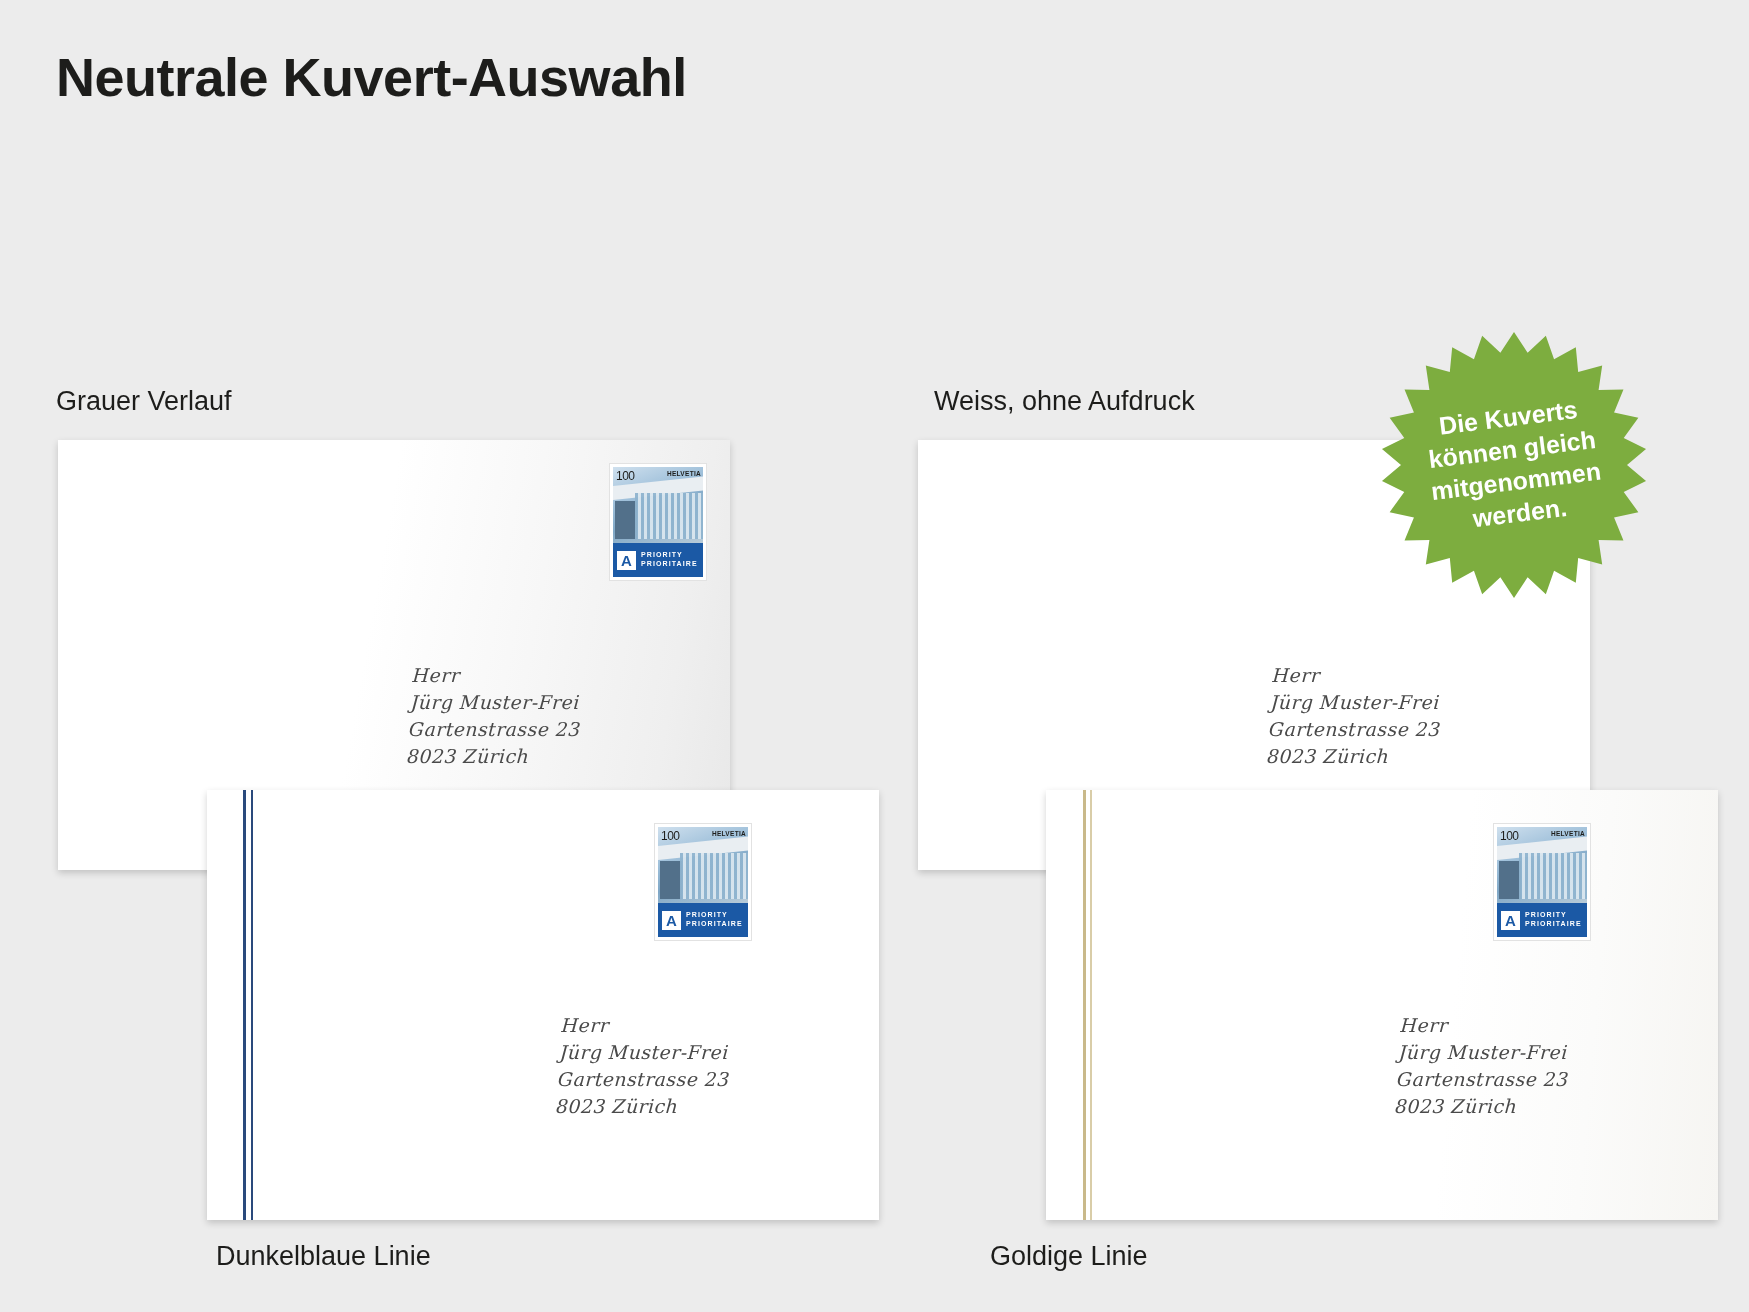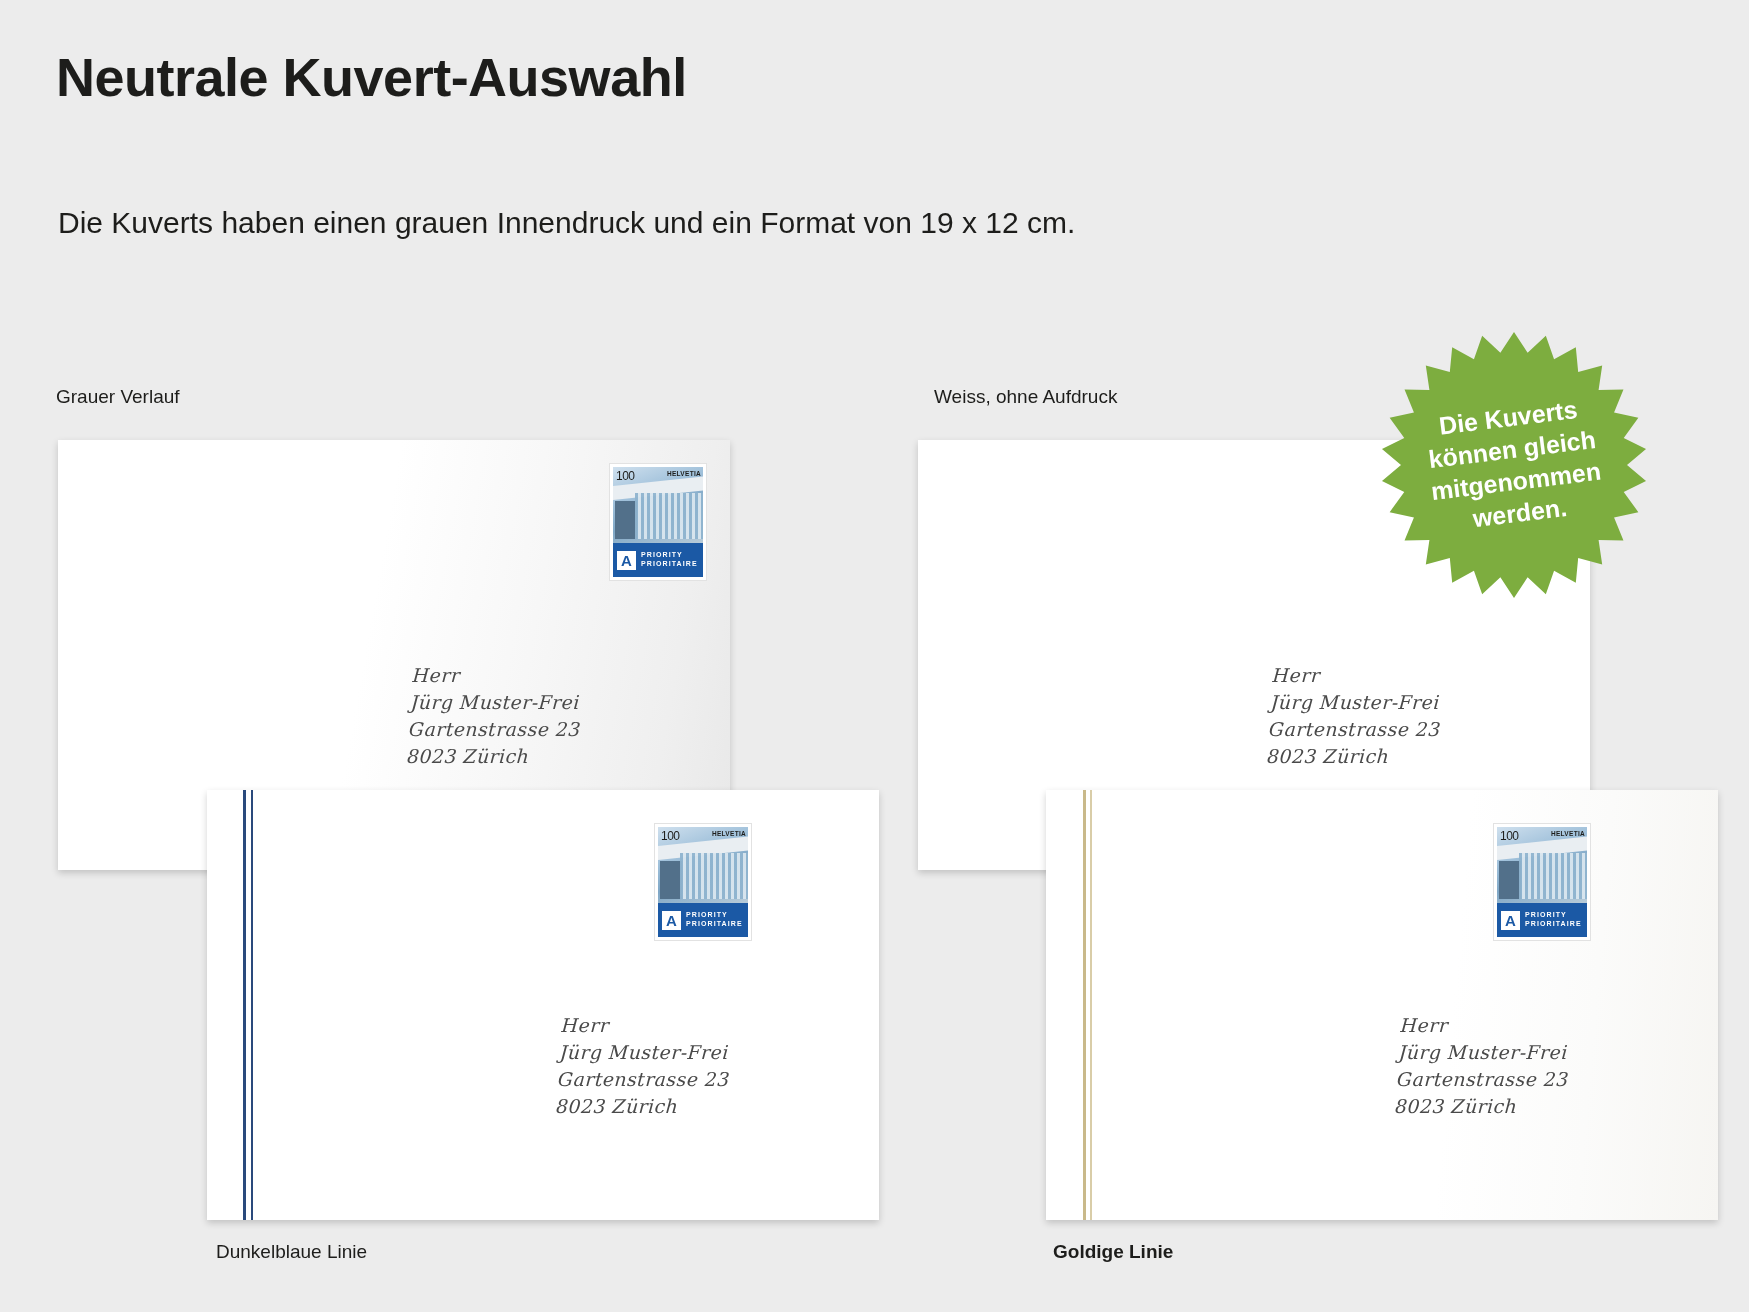--- a/index.html
+++ b/index.html
@@ -32,29 +32,29 @@
     left: 58px;
     top: 200px;
     font-size: 30px;
     line-height: 1.5;
     color: #1d1d1b;
   }
   .intro div { white-space: nowrap; }
 
   .caption {
     position: absolute;
-    font-size: 19px;
+    font-size: 27px;
     color: #1d1d1b;
     white-space: nowrap;
     text-align: right;
   }
   .cap-grey { left: 56px; top: 386px; }
   .cap-white { left: 934px; top: 386px; }
   .cap-blue { left: 216px; top: 1241px; }
-  .cap-gold { left: 1053px; top: 1241px; font-weight: bold; }
+  .cap-gold { left: 990px; top: 1241px; }
 
   
   .envelope {
     position: absolute;
     background: #ffffff;
     box-shadow: 0 3px 7px rgba(0,0,0,0.18);
   }
   .env-grey {
     left: 58px; top: 440px; width: 672px; height: 430px;
     background: linear-gradient(100deg, #ffffff 0%, #ffffff 46%, #f7f7f7 68%, #efefef 88%, #e8e8e8 100%);
@@ -228,21 +228,20 @@
     text-align: center;
     transform: rotate(-7deg);
   }
 </style>
 </head>
 <body>
 
 <div class="page-title">Neutrale Kuvert-Auswahl</div>
 
 <div class="intro">
-  <div>Die Kuverts haben einen grauen Innendruck und ein Format von 19 x 12 cm.</div>
 </div>
 
 <div class="caption cap-grey">Grauer Verlauf</div>
 <div class="caption cap-white">Weiss, ohne Aufdruck</div>
 <div class="caption cap-blue">Dunkelblaue Linie</div>
 <div class="caption cap-gold">Goldige Linie</div>
 
 <div class="envelope env-grey">
   <div class="stamp stamp-pos-a">
     <div class="stamp-inner">

